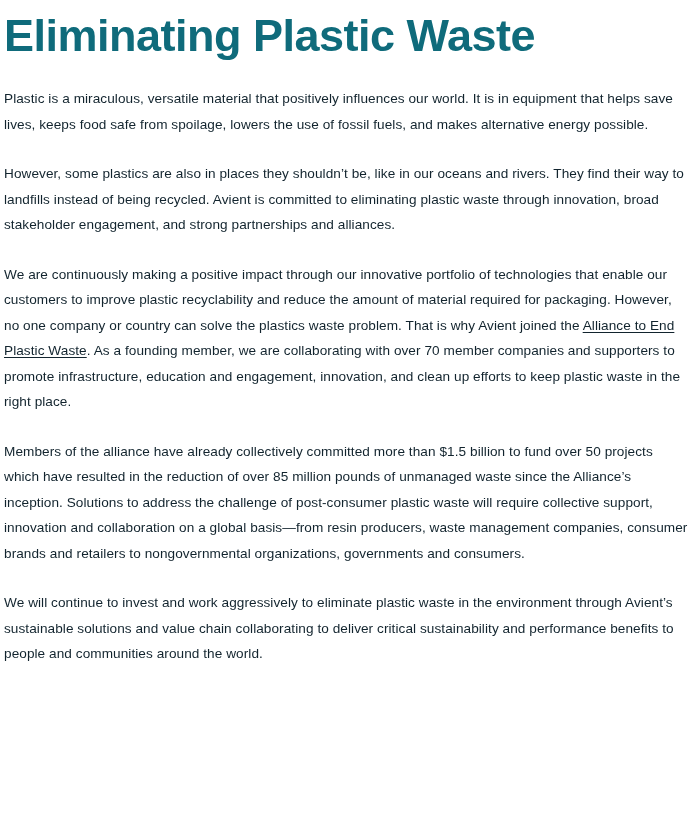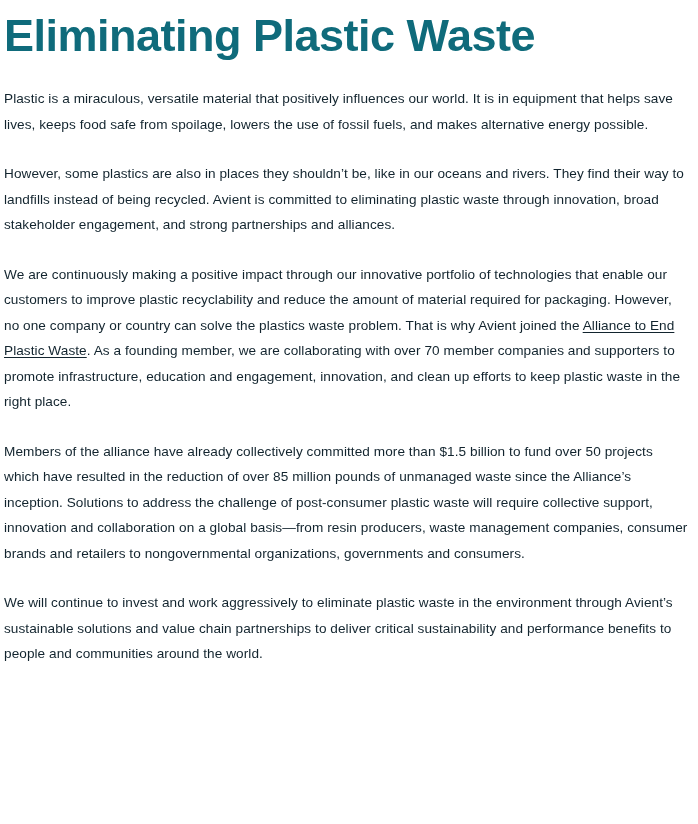--- a/index.html
+++ b/index.html
@@ -54,15 +54,15 @@
 
   <p class="para">Plastic is a miraculous, versatile material that positively influences our world. It is in equipment that helps save lives, keeps food safe from spoilage, lowers the use of fossil fuels, and makes alternative energy possible.</p>
 
   <p class="para">However, some plastics are also in places they shouldn’t be, like in our oceans and rivers. They find their way to landfills instead of being recycled. Avient is committed to eliminating plastic waste through innovation, broad stakeholder engagement, and strong partnerships and alliances.</p>
 
   <p class="para"><span>We are continuously making a positive impact through our innovative portfolio of technologies that enable our customers to improve plastic recyclability and reduce the amount of material required for packaging. However, no one company or country can solve the plastics waste problem. That is why Avient joined the </span><a class="inline-link">Alliance to End Plastic Waste</a><span>. As a founding member, we are collaborating with over 70 member companies and supporters to promote infrastructure, education and engagement, innovation, and clean up efforts to keep plastic waste in the right place.</span></p>
 
 
   <p class="para">Members of the alliance have already collectively committed more than $1.5 billion to fund over 50 projects which have resulted in the reduction of over 85 million pounds of unmanaged waste since the Alliance’s inception. Solutions to address the challenge of post-consumer plastic waste will require collective support, innovation and collaboration on a global basis—from resin producers, waste management companies, consumer brands and retailers to nongovernmental organizations, governments and consumers.</p>
 
-  <p class="para">We will continue to invest and work aggressively to eliminate plastic waste in the environment through Avient’s sustainable solutions and value chain partnerships to deliver critical sustainability and performance benefits to people and communities around the world.</p>
+  <p class="para">We will continue to invest and work aggressively to eliminate plastic waste in the environment through Avient’s sustainable solutions and value chain collaborating to deliver critical sustainability and performance benefits to people and communities around the world.</p>
 
 </div>
 
 </body></html>

